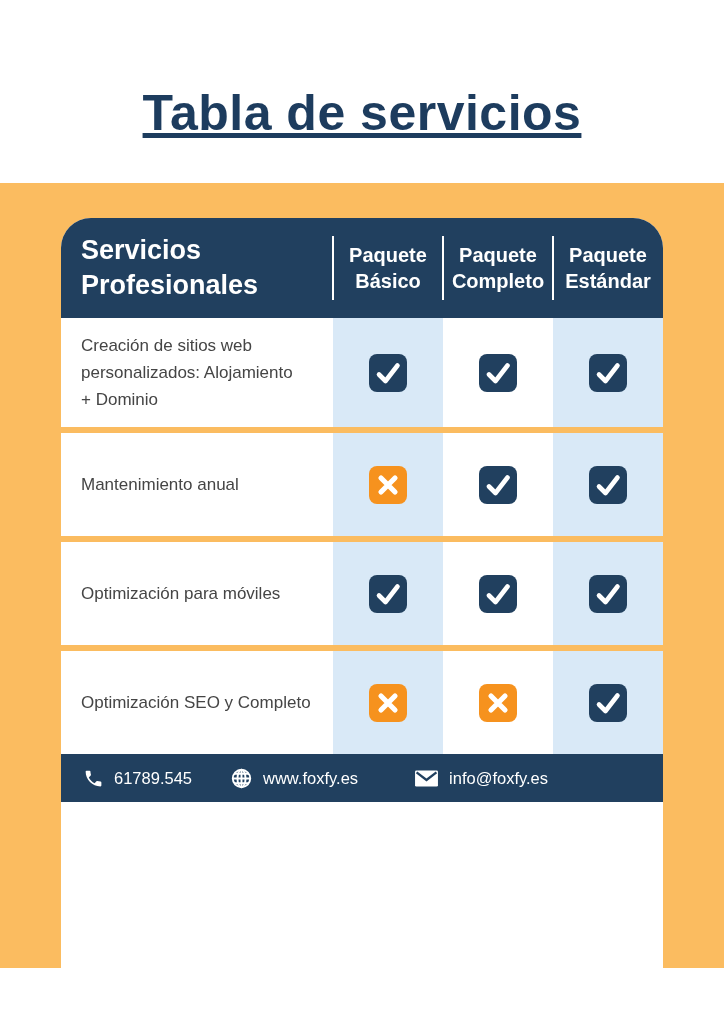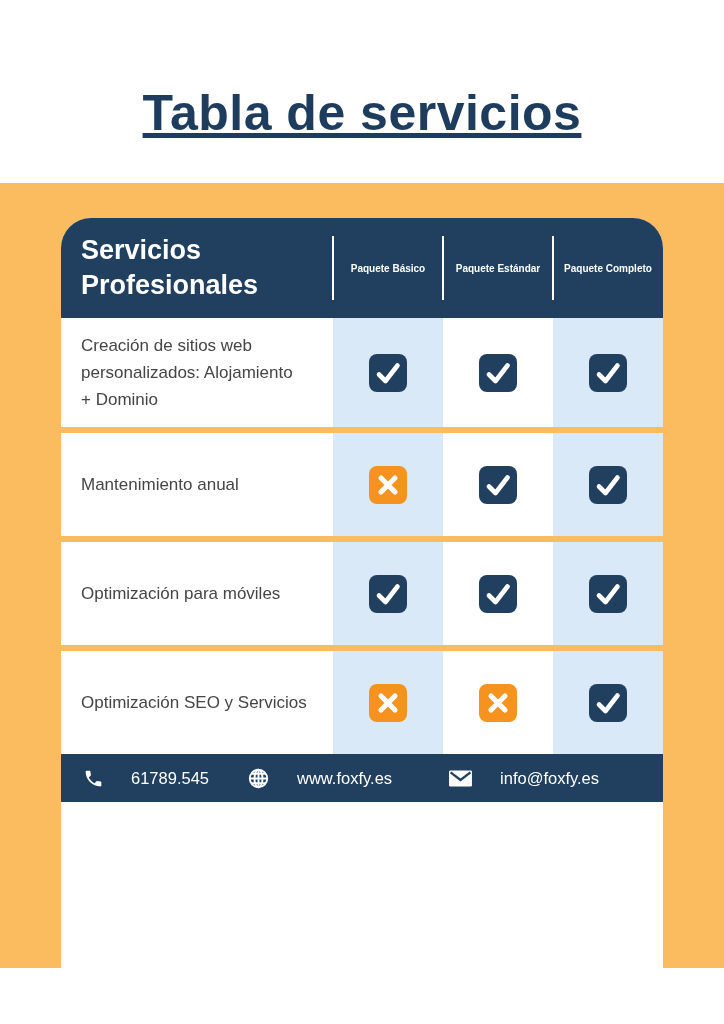--- a/index.html
+++ b/index.html
@@ -20,21 +20,21 @@
   }
 
   
   .card-header { flex:0 0 100px; background:#21405f; display:flex; position:relative; }
   .header-label {
     width:272px; padding-left:20px; display:flex; align-items:center;
     color:#ffffff; font-size:27px; font-weight:bold; line-height:1.3;
   }
   .header-col {
     width:110px; display:flex; align-items:center; justify-content:center;
-    text-align:center; color:#ffffff; font-size:10px; font-weight:bold;
+    text-align:center; color:#ffffff; font-size:20px; font-weight:bold;
     line-height:1.3; position:relative; padding:0 10px;
   }
   .col-sep {
     position:absolute; left:-1px; top:50%; transform:translateY(-50%);
     width:2px; height:64px; background:#ffffff;
   }
 
   
   .row { flex:0 0 109px; display:flex; background:#ffffff; }
   .row + .row { border-top:6px solid #fbbc60; }
@@ -44,21 +44,21 @@
   }
   .cell-col { width:110px; display:flex; align-items:center; justify-content:center; }
   .tint { background:#d9e9f7; }
   .mark svg { display:block; }
 
   
   .card-footer {
     flex:0 0 48px; background:#21405f; display:flex; align-items:center;
     padding-left:22px; color:#ffffff; font-size:16.5px;
   }
-  .contact { display:flex; align-items:center; gap:27px; }
+  .contact { display:flex; align-items:center; gap:10px; }
   .contact.website { margin-left:38px; }
   .contact.email { margin-left:56px;justify-content:space-between; }
   .contact svg { display:block; flex:0 0 auto; }
 </style>
 </head>
 <body>
 
 <div class="page">
 
   <div class="title-band">
@@ -69,25 +69,25 @@
     <div class="card">
 
       <div class="card-header">
         <div class="header-label">Servicios Profesionales</div>
         <div class="header-col">
           <span class="col-sep"></span>
           <span>Paquete Básico</span>
         </div>
         <div class="header-col">
           <span class="col-sep"></span>
-          <span>Paquete Estándar</span>
+          <span>Paquete Completo</span>
         </div>
         <div class="header-col">
           <span class="col-sep"></span>
-          <span>Paquete Completo</span>
+          <span>Paquete Estándar</span>
         </div>
       </div>
 
       <div class="row">
         <div class="cell-label">Creación de sitios web
 personalizados: Alojamiento
 + Dominio</div>
         <div class="cell-col tint">
             <span class="mark check">
               <svg width="40" height="40" viewBox="0 0 40 40">
@@ -165,21 +165,21 @@
               <svg width="40" height="40" viewBox="0 0 40 40">
                 <rect x="1" y="1" width="38" height="38" rx="8" fill="#21405f"></rect>
                 <path d="M11 21.5 L17.5 28 L29.5 12.5" fill="none" stroke="#ffffff" stroke-width="4.6" stroke-linecap="round" stroke-linejoin="round"></path>
               </svg>
             </span>
           </div>
       </div>
 
 
       <div class="row">
-        <div class="cell-label">Optimización SEO y Servicios</div>
+        <div class="cell-label">Optimización SEO y Completo</div>
         <div class="cell-col tint">
             <span class="mark cross">
               <svg width="40" height="40" viewBox="0 0 40 40">
                 <rect x="1" y="1" width="38" height="38" rx="8" fill="#f6921e"></rect>
                 <path d="M13 13 L27 27 M27 13 L13 27" fill="none" stroke="#ffffff" stroke-width="5.2" stroke-linecap="round"></path>
               </svg>
             </span>
           </div>
         <div class="cell-col">
             <span class="mark cross">

